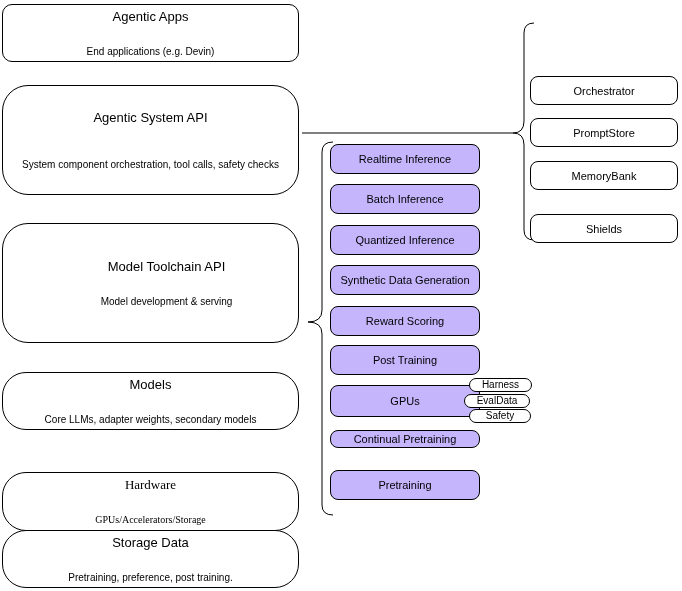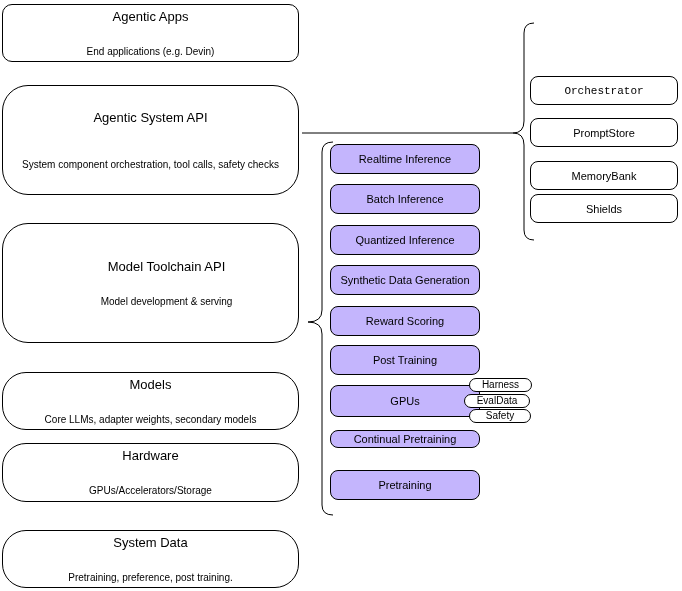--- a/index.html
+++ b/index.html
@@ -121,42 +121,42 @@
   <div class="lbox r26" style="top:223px;height:120px;padding-left:32px;">
     <div class="lbox-title">Model Toolchain API</div>
     <div class="lbox-sub">Model development &amp; serving</div>
   </div>
 
   <div class="lbox r12" style="top:372px;height:58px;">
     <div class="lbox-title">Models</div>
     <div class="lbox-sub">Core LLMs, adapter weights, secondary models</div>
   </div>
 
-  <div class="lbox r12" style="top:443px;height:59px;">
+  <div class="lbox r12" style="top:472px;height:59px;font-family:Liberation Serif, serif;">
     <div class="lbox-title">Hardware</div>
     <div class="lbox-sub">GPUs/Accelerators/Storage</div>
   </div>
 
   <div class="lbox r12" style="top:530px;height:58px;">
-    <div class="lbox-title">System Data</div>
+    <div class="lbox-title">Storage Data</div>
     <div class="lbox-sub">Pretraining, preference, post training.</div>
   </div>
 
   <div class="mbox" style="top:144px;height:30px;">Realtime Inference</div>
   <div class="mbox" style="top:184px;height:30px;">Batch Inference</div>
   <div class="mbox" style="top:225px;height:30px;">Quantized Inference</div>
   <div class="mbox" style="top:265px;height:30px;">Synthetic Data Generation</div>
   <div class="mbox" style="top:306px;height:30px;">Reward Scoring</div>
   <div class="mbox" style="top:345px;height:30px;">Post Training</div>
   <div class="mbox" style="top:385px;height:32px;">GPUs</div>
   <div class="mbox" style="top:430px;height:18px;">Continual Pretraining</div>
   <div class="mbox" style="top:470px;height:30px;">Pretraining</div>
 
   <div class="pill" style="left:469px;top:378px;width:63px;">Harness</div>
   <div class="pill" style="left:464px;top:394px;width:66px;">EvalData</div>
   <div class="pill" style="left:469px;top:409px;width:62px;">Safety</div>
 
-  <div class="rbox" style="top:76px;font-family:Liberation Mono, monospace;">Orchestrator</div>
+  <div class="rbox" style="top:76px;">Orchestrator</div>
   <div class="rbox" style="top:118px;">PromptStore</div>
   <div class="rbox" style="top:161px;">MemoryBank</div>
-  <div class="rbox" style="top:194px;">Shields</div>
+  <div class="rbox" style="top:214px;">Shields</div>
 
 </div>
 
 </body></html>

